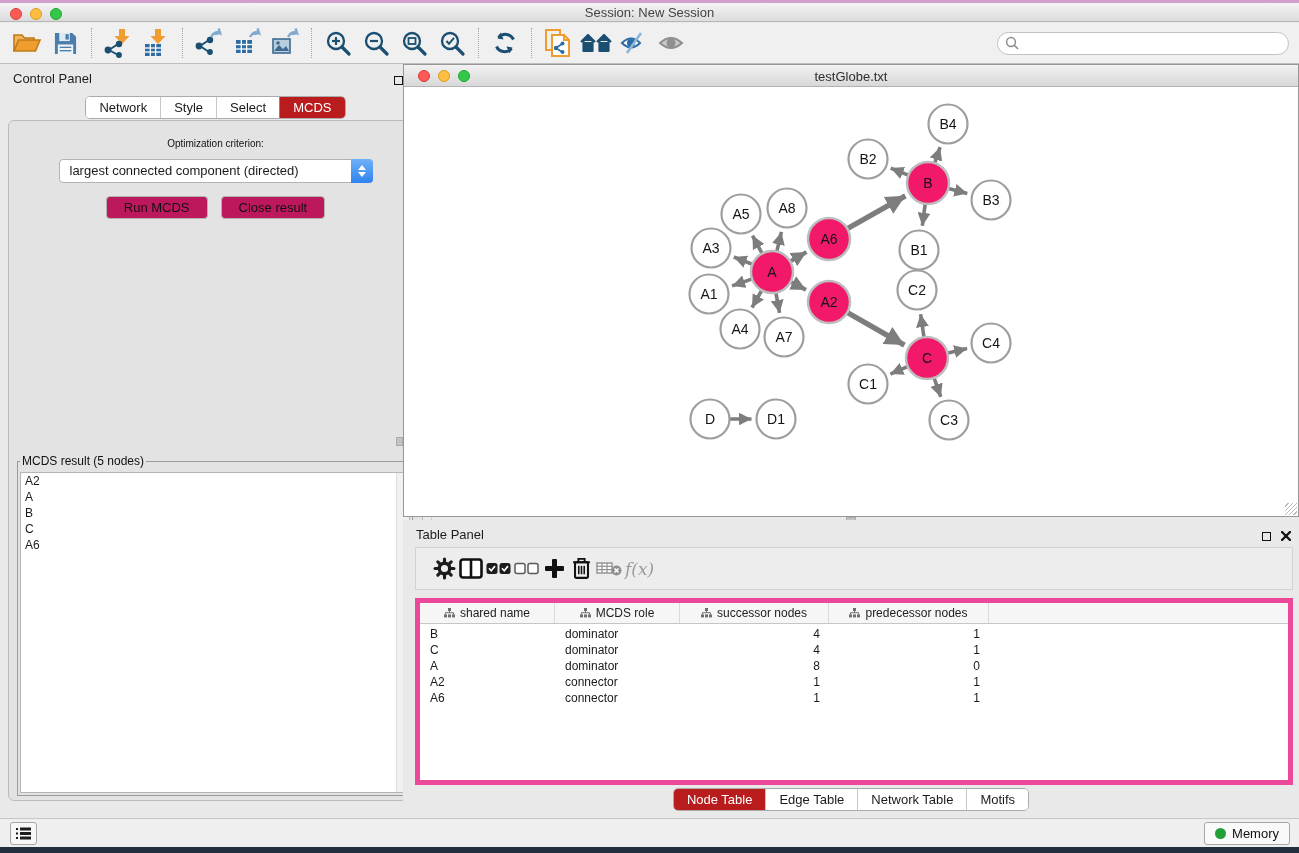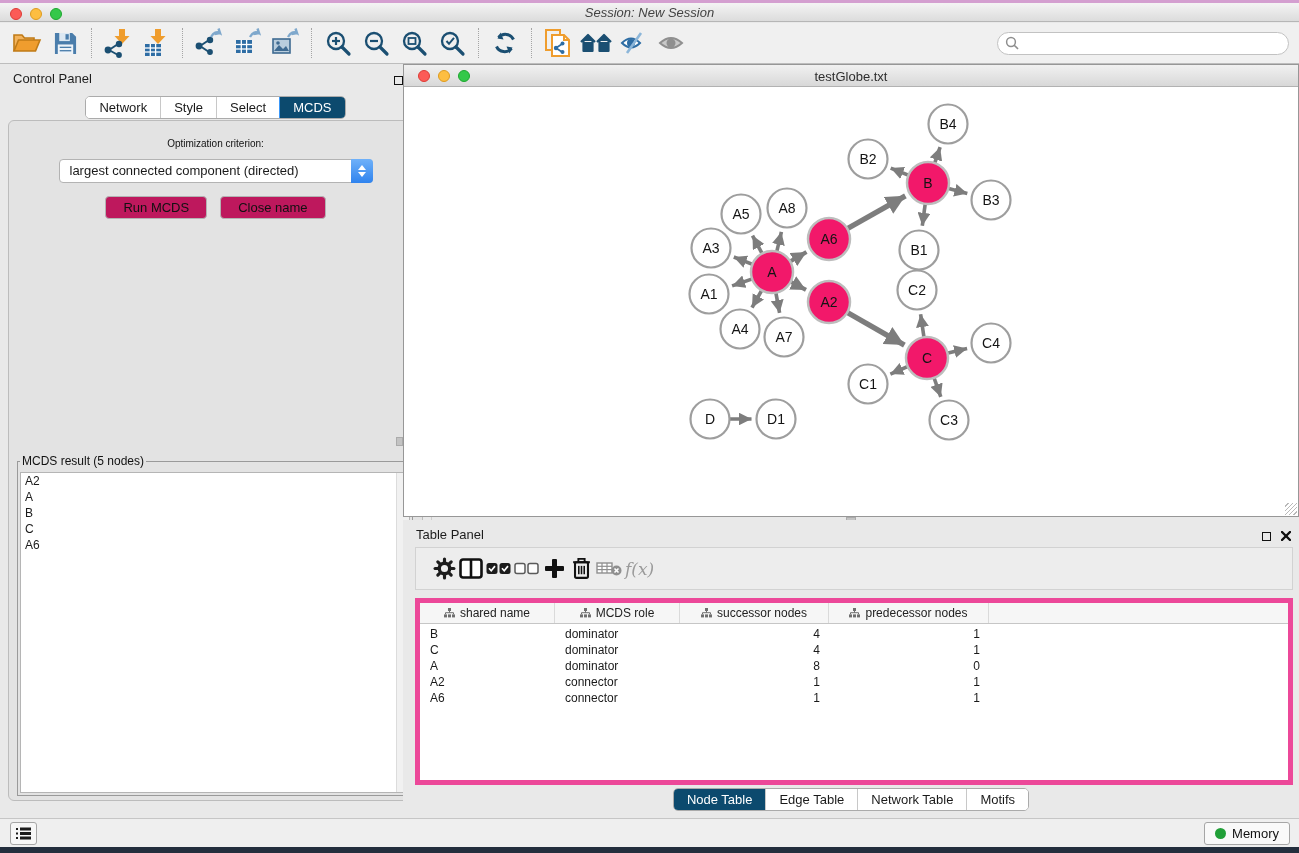--- a/index.html
+++ b/index.html
@@ -1,20 +1,20 @@
 <!DOCTYPE html>
 <html><head>
 <meta charset="utf-8">
 <style>
   html,body{margin:0;padding:0;background:#888;}
   *{box-sizing:border-box;}
   .app{position:relative;width:1299px;height:853px;background:#e9e9e9;font-family:"Liberation Sans",sans-serif;overflow:hidden;color:#1a1a1a;}
   
   .desktop-strip{position:absolute;left:0;top:0;width:100%;height:3px;background:#d49fd0;}
-  .titlebar{position:absolute;left:0;top:3px;width:100%;height:19px;background:linear-gradient(#f4f4f4,#dcdcdc);border-bottom:1px solid #b6b6b6;font-style:italic;}
+  .titlebar{position:absolute;left:0;top:3px;width:100%;height:19px;background:linear-gradient(#f4f4f4,#dcdcdc);border-bottom:1px solid #b6b6b6;}
   .title-text{position:absolute;left:0;right:0;top:2px;text-align:center;font-size:13px;color:#434343;}
   .lights{position:absolute;left:10px;top:5px;display:flex;gap:8px;}
   .light{width:12px;height:12px;border-radius:50%;}
   .light.red{background:#fc5b57;border:1px solid #dd3b35;}
   .light.yellow{background:#fdbe41;border:1px solid #de9b1e;}
   .light.green{background:#34c84a;border:1px solid #1da72e;}
   
   .toolbar{position:absolute;left:0;top:23px;width:100%;height:41px;background:#f0f0f0;border-bottom:1px solid #bdbdbd;display:flex;align-items:center;padding:0 8px;}
   .tb-group{display:flex;align-items:center;}
   .tb-btn{width:38px;height:34px;display:flex;align-items:center;justify-content:center;cursor:default;}
@@ -25,21 +25,21 @@
   
   .control-panel{position:absolute;left:0;top:64px;width:432px;height:754px;background:#e9e9e9;border-right:1px solid #cdcdcd;}
   .panel-header{position:relative;height:28px;}
   .panel-title{position:absolute;left:13px;top:7px;font-size:13px;color:#1d1d1d;}
   .panel-icons{position:absolute;right:8px;top:7px;display:flex;gap:10px;align-items:center;}
   .float-box{width:9px;height:9px;border:1.5px solid #111;display:inline-block;}
   .tabs-row{display:flex;justify-content:center;margin-top:4px;}
   .segmented{display:inline-flex;border:1px solid #ababab;border-radius:5px;overflow:hidden;background:#fff;}
   .segment{padding:3px 13px;font-size:13px;color:#1a1a1a;border-left:1px solid #c8c8c8;background:#fff;cursor:default;white-space:nowrap;}
   .segment:first-child{border-left:none;}
-  .segment.active{background:#0c4a6e;color:#fff;border-left-color:#3b97f7;}
+  .segment.active{background:#b91c1c;color:#fff;border-left-color:#3b97f7;}
   .cp-body{position:absolute;left:8px;right:8px;top:56px;bottom:17px;background:#e3e3e3;border:1px solid #bcbcbc;border-radius:6px;}
   .opt-label{text-align:center;padding-top:17px;font-size:10px;color:#111;}
   .dropdown{position:relative;width:314px;height:24px;margin:10px auto 0;background:#fff;border:1px solid #b3b3b3;border-radius:4px;font-size:13px;line-height:22px;padding-left:10px;cursor:default;}
   .stepper{position:absolute;right:-1px;top:-1px;width:22px;height:24px;background:linear-gradient(#6fb1f9,#2f83ee);border-radius:0 4px 4px 0;display:flex;flex-direction:column;align-items:center;justify-content:center;gap:2px;}
   .chev-up{width:0;height:0;border-left:4px solid transparent;border-right:4px solid transparent;border-bottom:5px solid #fff;}
   .chev-down{width:0;height:0;border-left:4px solid transparent;border-right:4px solid transparent;border-top:5px solid #fff;}
   .btn-row{display:flex;justify-content:center;gap:13px;margin-top:13px;}
   .push-btn{background:#be185d;border:1px solid #b3b3b3;border-radius:4px;padding:3px 17px;font-size:13px;color:#111;cursor:default;}
   .mcds-fieldset{position:absolute;left:8px;right:9px;top:333px;bottom:4px;border:1px solid #9a9a9a;margin:0;padding:0;}
   .mcds-fieldset legend{font-size:12px;color:#111;margin-left:2px;padding:0 2px;}
@@ -293,21 +293,21 @@
       <div class="opt-label">Optimization criterion:</div>
       <div class="dropdown">
         <span>largest connected component (directed)</span>
         <span class="stepper">
             <span class="chev-up"></span>
             <span class="chev-down"></span>
           </span>
       </div>
       <div class="btn-row">
         <button class="push-btn">Run MCDS</button>
-        <button class="push-btn">Close name</button>
+        <button class="push-btn">Close result</button>
       </div>
       <fieldset class="mcds-fieldset">
         <legend>MCDS result (5 nodes)</legend>
         <div class="mcds-list">
           <div class="mcds-scroll"></div>
         <div class="mcds-item">A2</div>
             <div class="mcds-item">A</div>
             <div class="mcds-item">B</div>
             <div class="mcds-item">C</div>
             <div class="mcds-item">A6</div>

